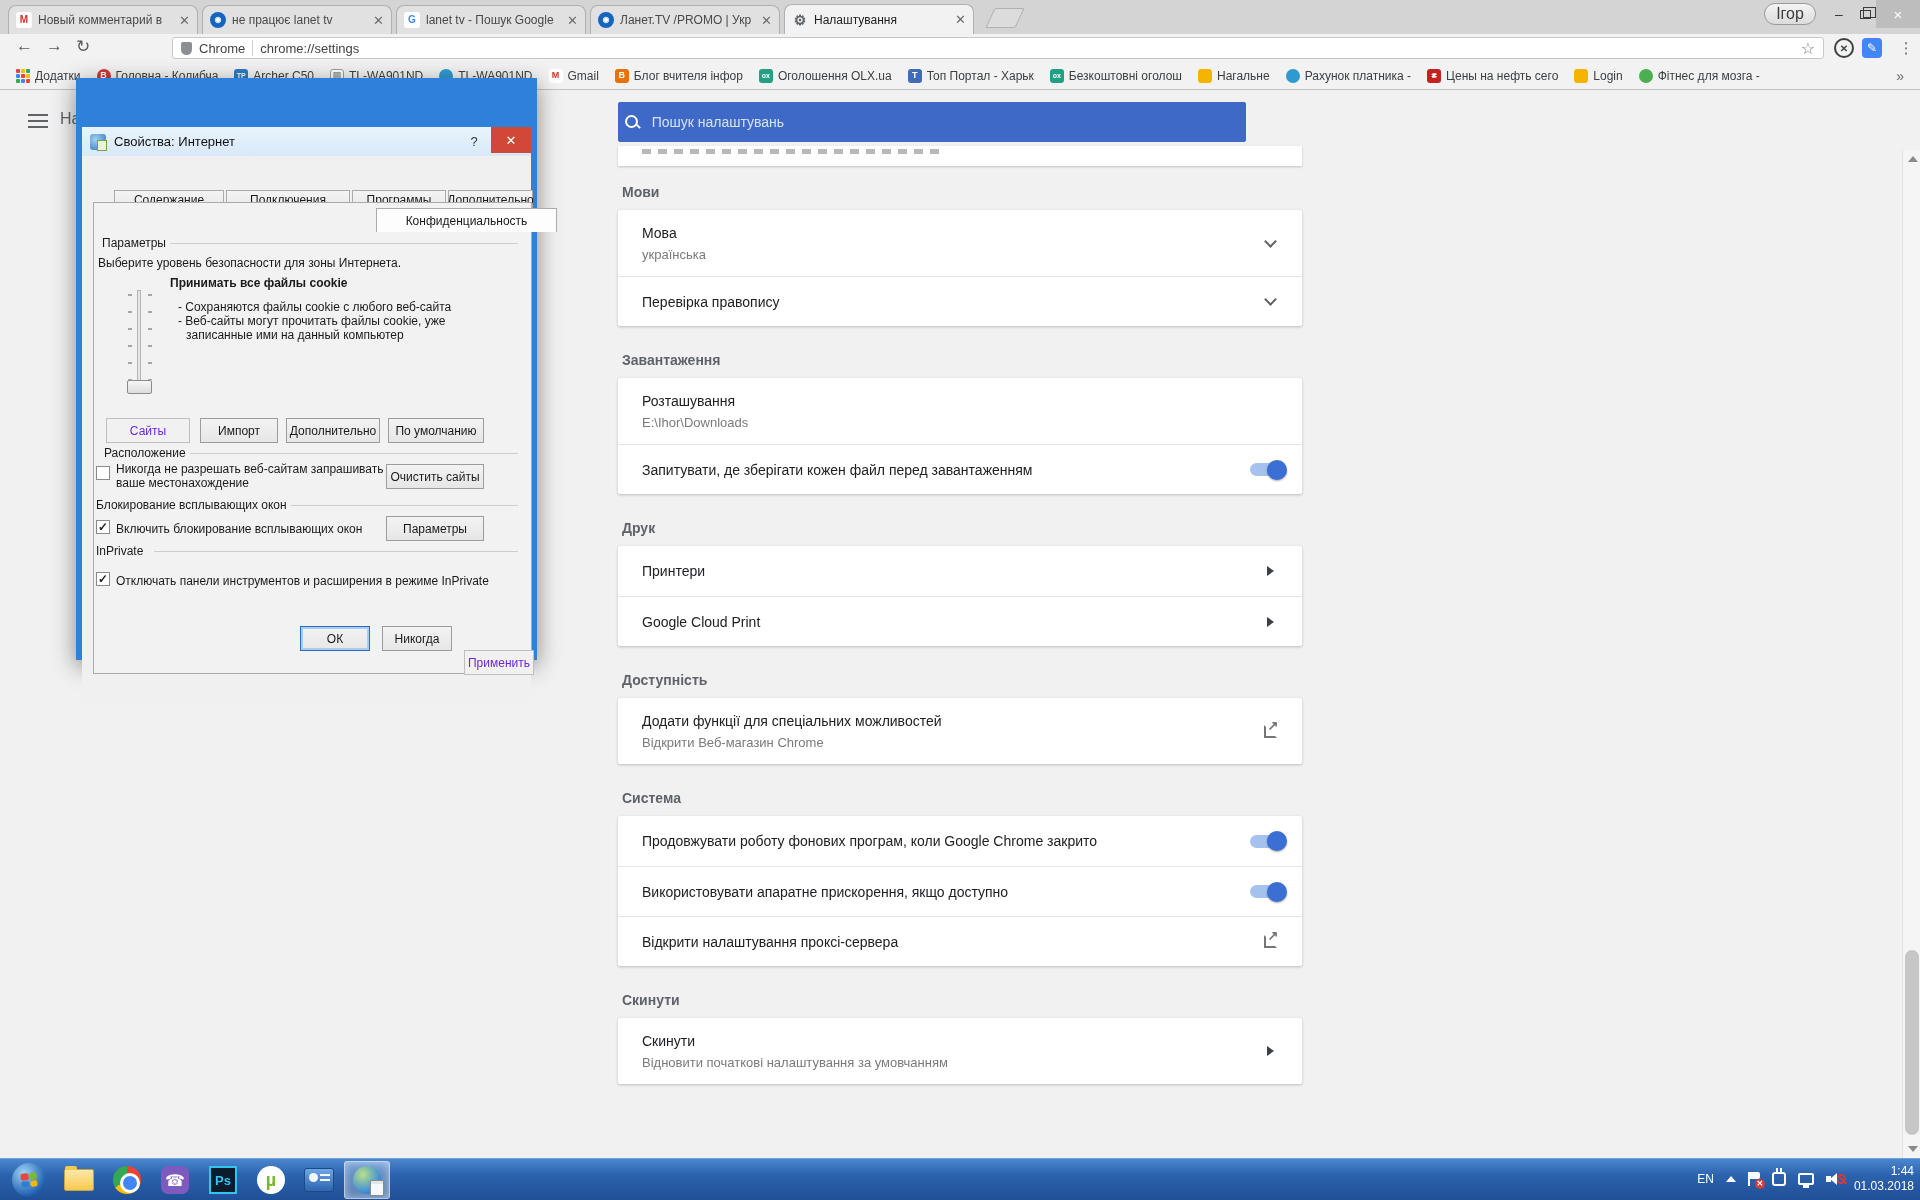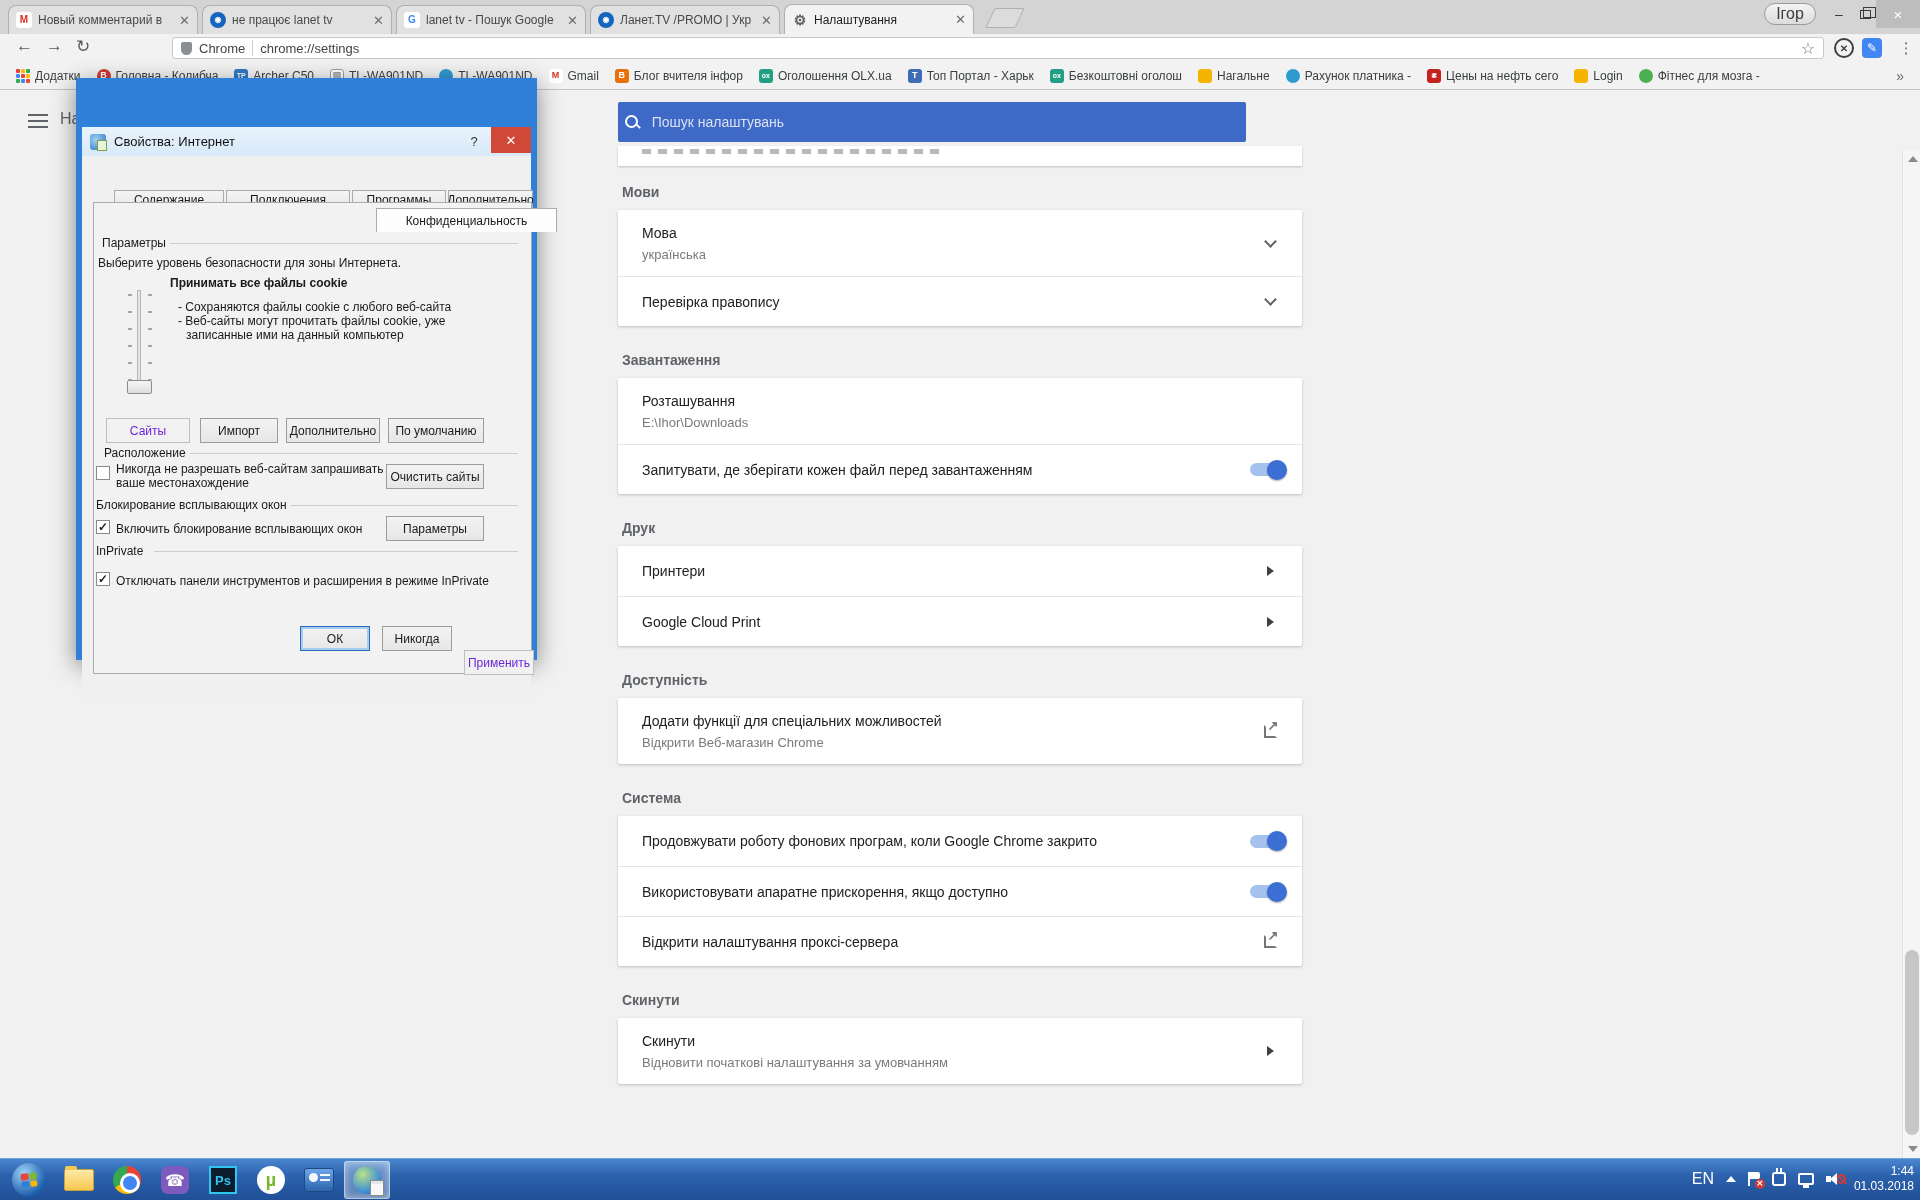--- a/index.html
+++ b/index.html
@@ -149,21 +149,21 @@
   .ico-ut { width:28px; height:28px; border-radius:50%; background:#fff; color:#76b82a; font-size:18px; font-weight:bold;
             display:flex; align-items:center; justify-content:center; }
   .ico-cpl { width:30px; height:24px; background:linear-gradient(#6ea7e8,#2c64ae); border:1px solid #1d4a85; border-radius:3px; position:relative; }
   .ico-cpl::before { content:""; position:absolute; left:4px; top:4px; width:9px; height:9px; border-radius:50%; background:#f3f6fa; }
   .ico-cpl::after { content:""; position:absolute; right:3px; top:5px; width:10px; height:7px;
                     background:repeating-linear-gradient(to bottom,#f3f6fa 0 2px, transparent 2px 5px); }
   .ico-inet { width:28px; height:28px; border-radius:50%; background:radial-gradient(circle at 35% 30%, #b9e08a, #3f8fd6 65%, #1d5ea8); position:relative; }
   .ico-inet::after { content:""; position:absolute; right:-3px; bottom:-2px; width:12px; height:14px; background:#f6f8fa; border:1px solid #8a8a8a;
                      box-shadow:inset 0 3px 0 #dfe6ee; }
   #tray { position:absolute; right:6px; top:1160px; height:38px; display:flex; align-items:center; gap:12px; color:#fff; }
-  #tray .lang { font-size:16px; }
+  #tray .lang { font-size:12px; }
   .tri-up { width:0; height:0; border-left:5px solid transparent; border-right:5px solid transparent; border-bottom:6px solid #fff; }
   .tr-flag { position:relative; width:12px; height:14px; border-left:2px solid #fff; }
   .tr-flag::before { content:""; position:absolute; left:0; top:0; width:10px; height:7px; background:#fff; border-radius:0 2px 2px 0; }
   .tr-flag::after { content:"\2715"; position:absolute; right:-5px; bottom:-3px; font-size:8px; font-weight:bold; color:#fff;
                     background:#d23b3b; border-radius:50%; width:10px; height:10px; line-height:10px; text-align:center; }
   .tr-plug { position:relative; width:14px; height:14px; border:2px solid #fff; border-radius:3px; }
   .tr-plug::before { content:""; position:absolute; left:2px; top:-6px; width:2px; height:5px; background:#fff; box-shadow:4px 0 0 #fff; }
   .tr-net { position:relative; width:16px; height:12px; border:2px solid #fff; border-radius:2px; }
   .tr-net::after { content:""; position:absolute; left:3px; bottom:-5px; width:6px; height:3px; background:#fff; }
   .tr-vol { position:relative; width:16px; height:14px; }

